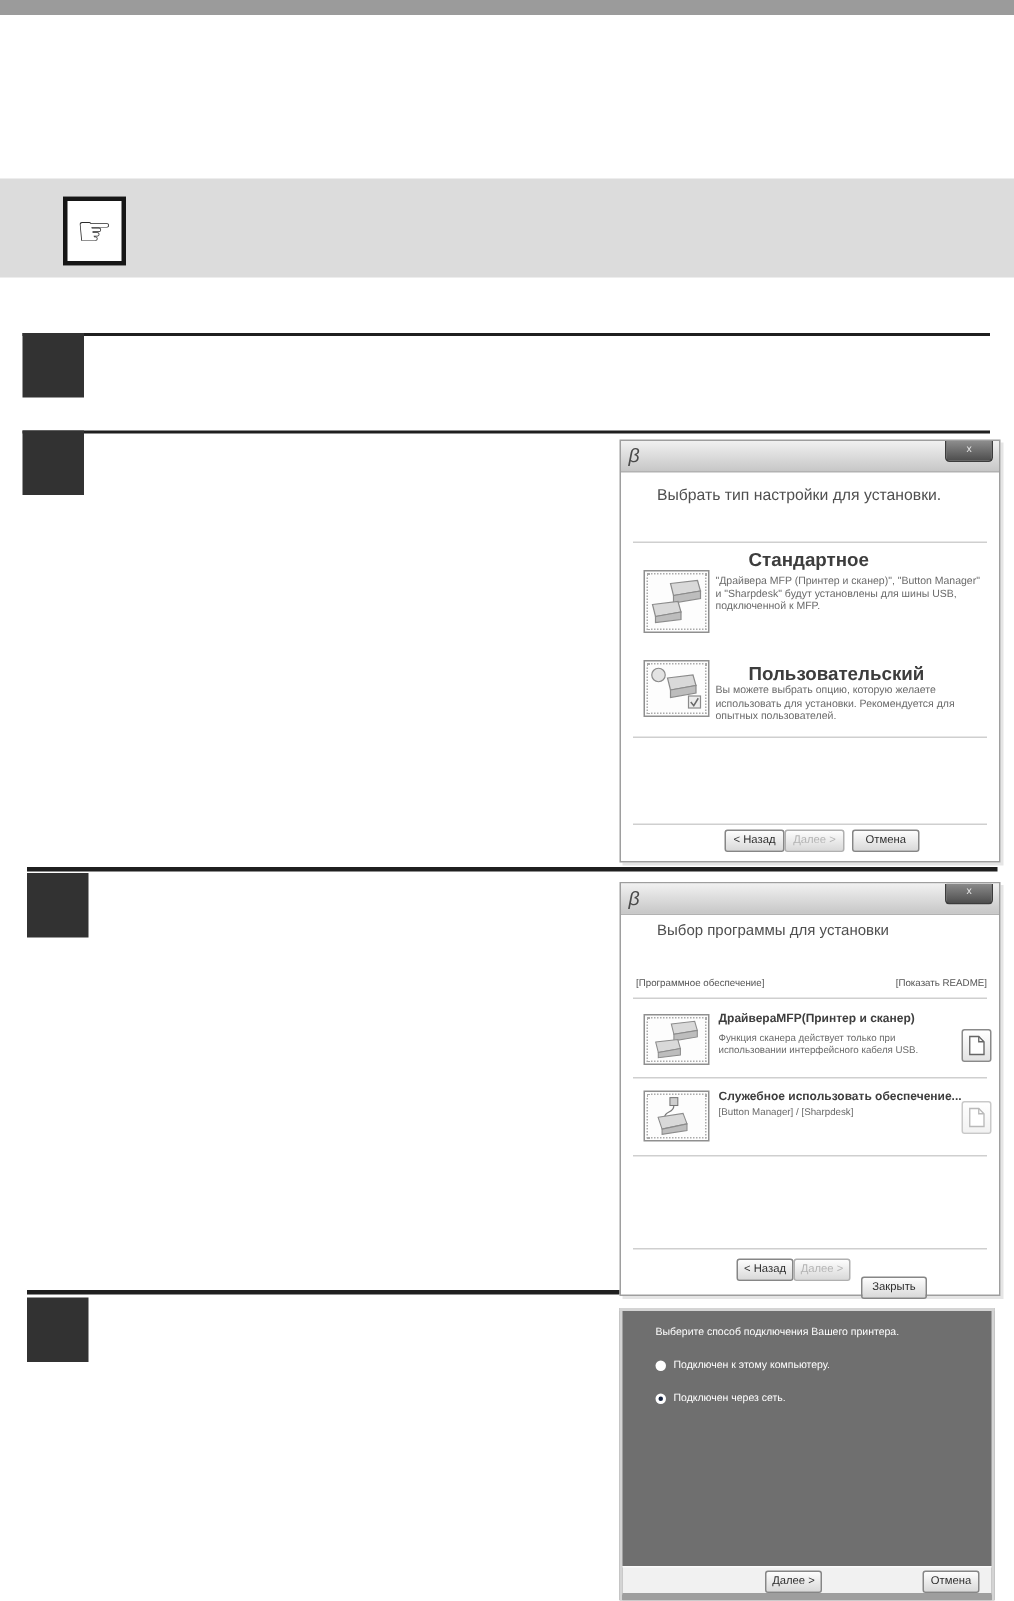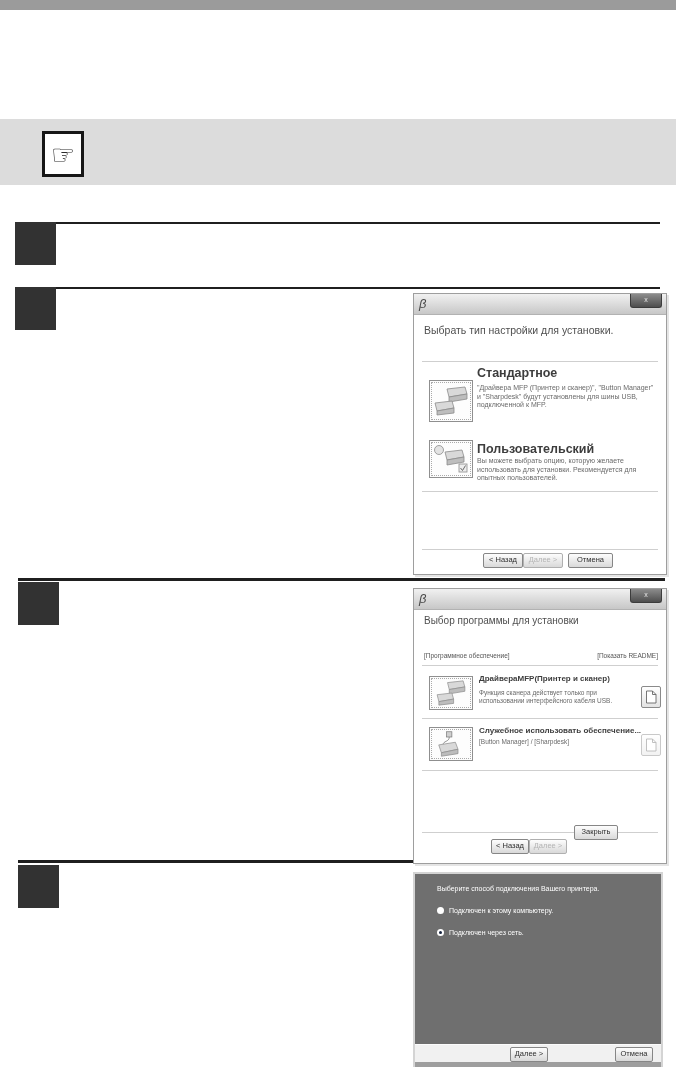--- a/index.html
+++ b/index.html
@@ -29,22 +29,22 @@
              border-top:none;border-radius:0 0 3px 3px;color:#e6e6e6;
              font-size:7px;text-align:center;line-height:12px;cursor:default;}
   .hr{position:absolute;left:8px;right:8px;height:1px;background:#cfcfcf;box-shadow:0 1px 0 #ffffff;}
 
   .btn{position:absolute;background:linear-gradient(#fdfdfd,#d9d9d9);
        border:1px solid #868686;border-radius:2px;color:#2e2e2e;
        font-size:7.5px;text-align:center;line-height:12px;height:13px;}
   .btn.disabled{color:#b4b4b4;border-color:#b0b0b0;}
 
   
-  .dlg-heading{position:absolute;left:10px;color:#4f4f4f;text-align:center;}
-  .opt-title{position:absolute;font-weight:bold;color:#3d3d3d;font-size:12.5px;}
+  .dlg-heading{position:absolute;left:24px;color:#4f4f4f;text-align:center;}
+  .opt-title{position:absolute;font-weight:bold;color:#3d3d3d;font-size:12.5px;margin-left:22px;}
   .opt-desc{position:absolute;font-size:7px;line-height:8.5px;color:#6a6a6a;}
   .icon-box{position:absolute;width:42px;background:#fdfdfd;border:1px solid #8f8f8f;
             outline:1px dotted #aaaaaa;outline-offset:-3px;
             display:flex;align-items:center;justify-content:center;}
   .mini-label{position:absolute;font-size:6.5px;color:#555555;}
   .item-title{position:absolute;font-weight:bold;color:#3d3d3d;font-size:8px;}
   .item-desc{position:absolute;font-size:6.5px;line-height:8px;color:#6a6a6a;}
   .doc-btn{position:absolute;width:18px;height:20px;background:linear-gradient(#ffffff,#e3e3e3);
            border:1px solid #8a8a8a;border-radius:2px;display:flex;align-items:center;justify-content:center;}
   .doc-btn.disabled{opacity:0.45;}
@@ -168,21 +168,21 @@
         <path d="M1.5 1 h6 l3.5 3.5 V13 H1.5 Z" fill="#ffffff" stroke="#666666" stroke-width="0.9"></path>
         <path d="M7.5 1 v3.5 H11" fill="none" stroke="#666666" stroke-width="0.9"></path>
       </svg>
     </div>
 
     <div class="hr" style="top:181px;"></div>
     <div class="hr" style="top:243px;"></div>
 
     <div class="btn" style="left:77px;top:250px;width:36px;">&lt; Назад</div>
     <div class="btn disabled" style="left:115px;top:250px;width:36px;">Далее &gt;</div>
-    <div class="btn" style="left:160px;top:236px;width:42px;">Закрыть</div>
+    <div class="btn" style="left:160px;top:262px;width:42px;">Закрыть</div>
   </div>
 
   <div class="dark-win" style="left:413px;top:872px;width:246px;height:195px;">
     <div class="dark-heading" style="left:22px;top:11px;">Выберите способ подключения Вашего принтера.</div>
 
     <div class="radio-row" style="left:22px;top:33px;">
       <span class="radio"></span>
       <span>Подключен к этому компьютеру.</span>
     </div>
     <div class="radio-row" style="left:22px;top:55px;">

